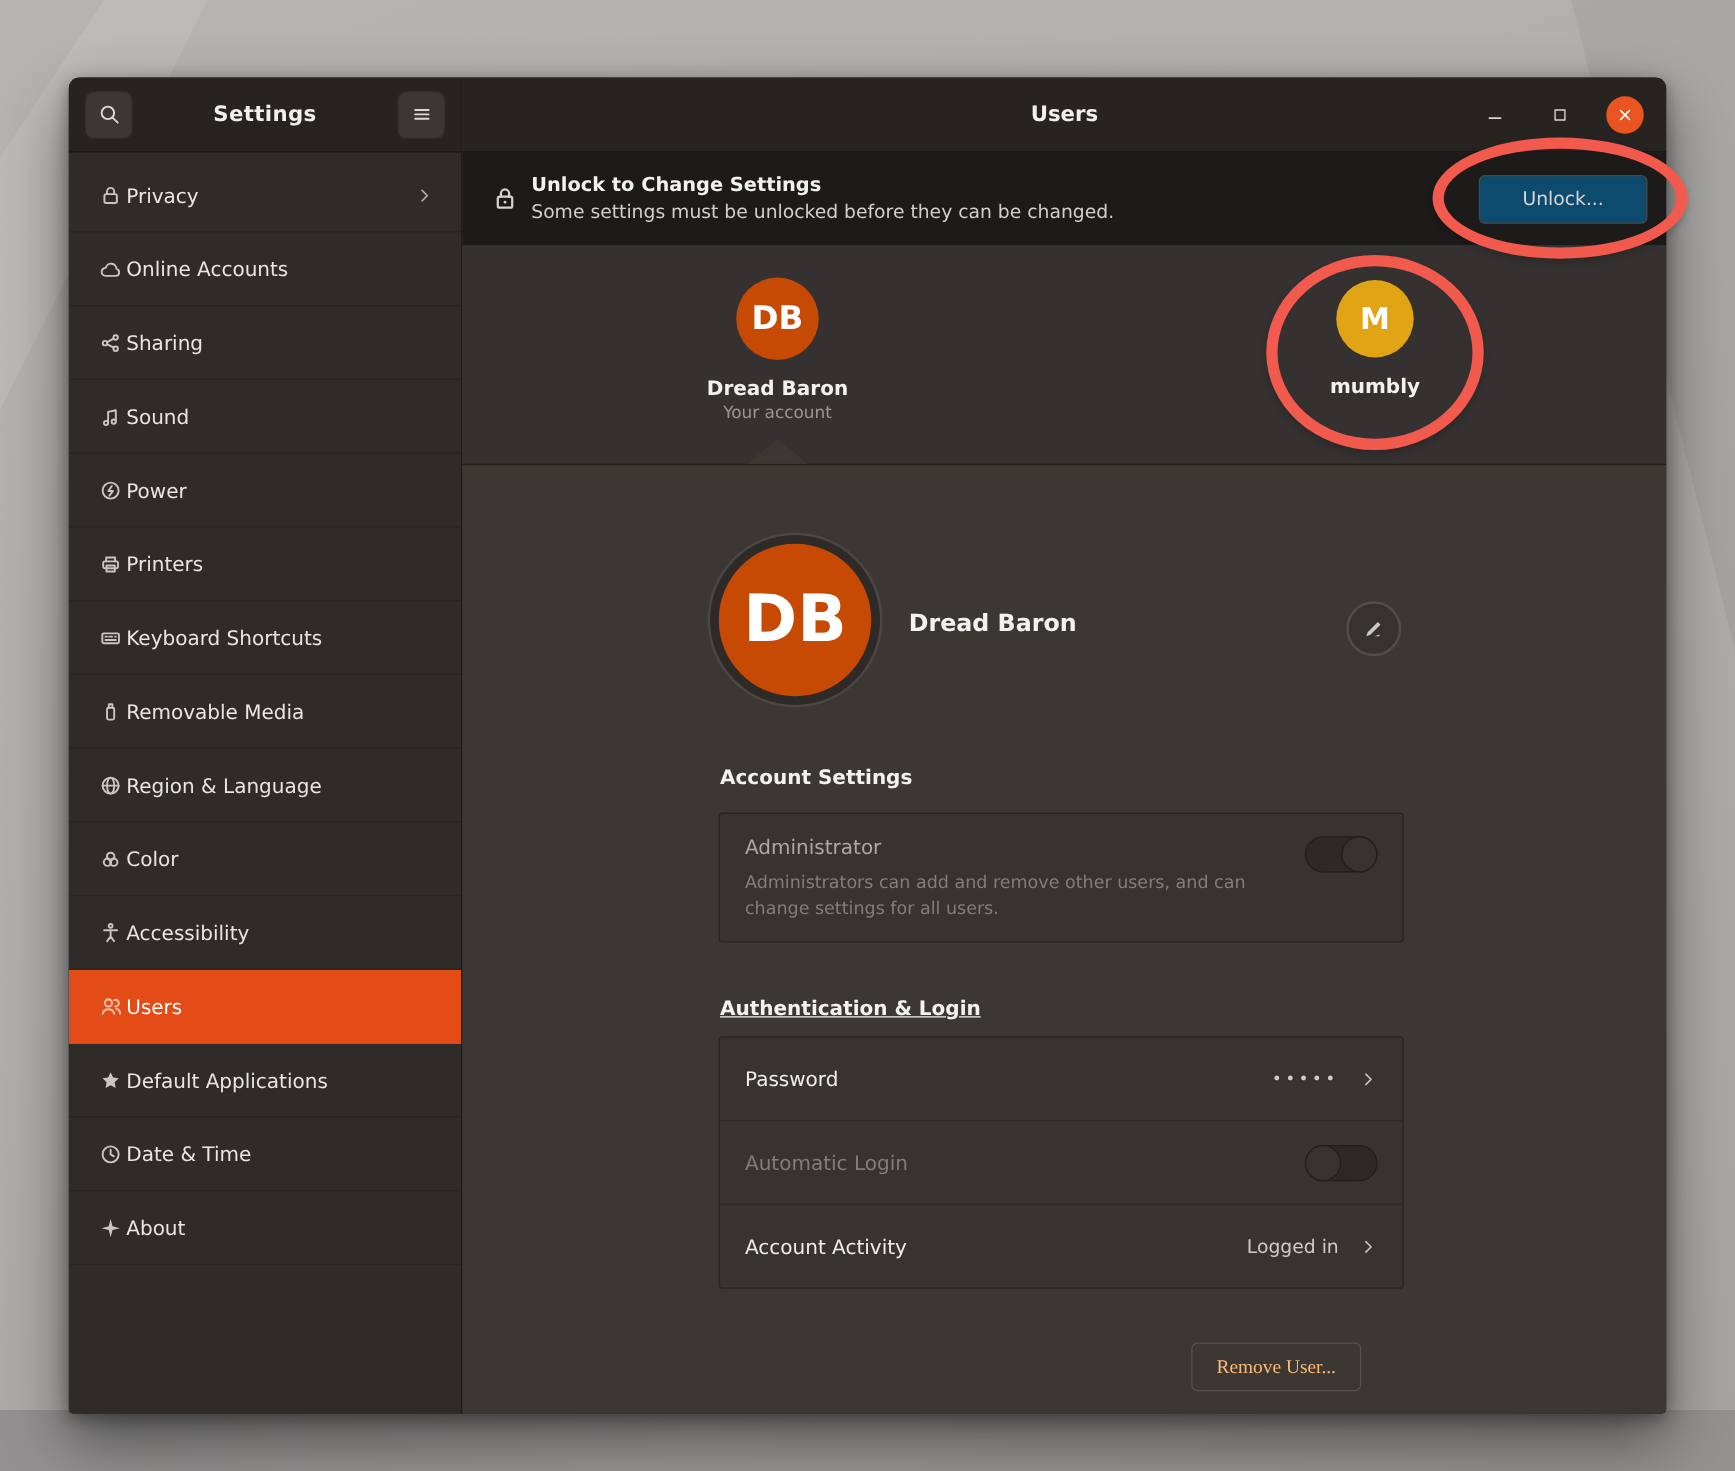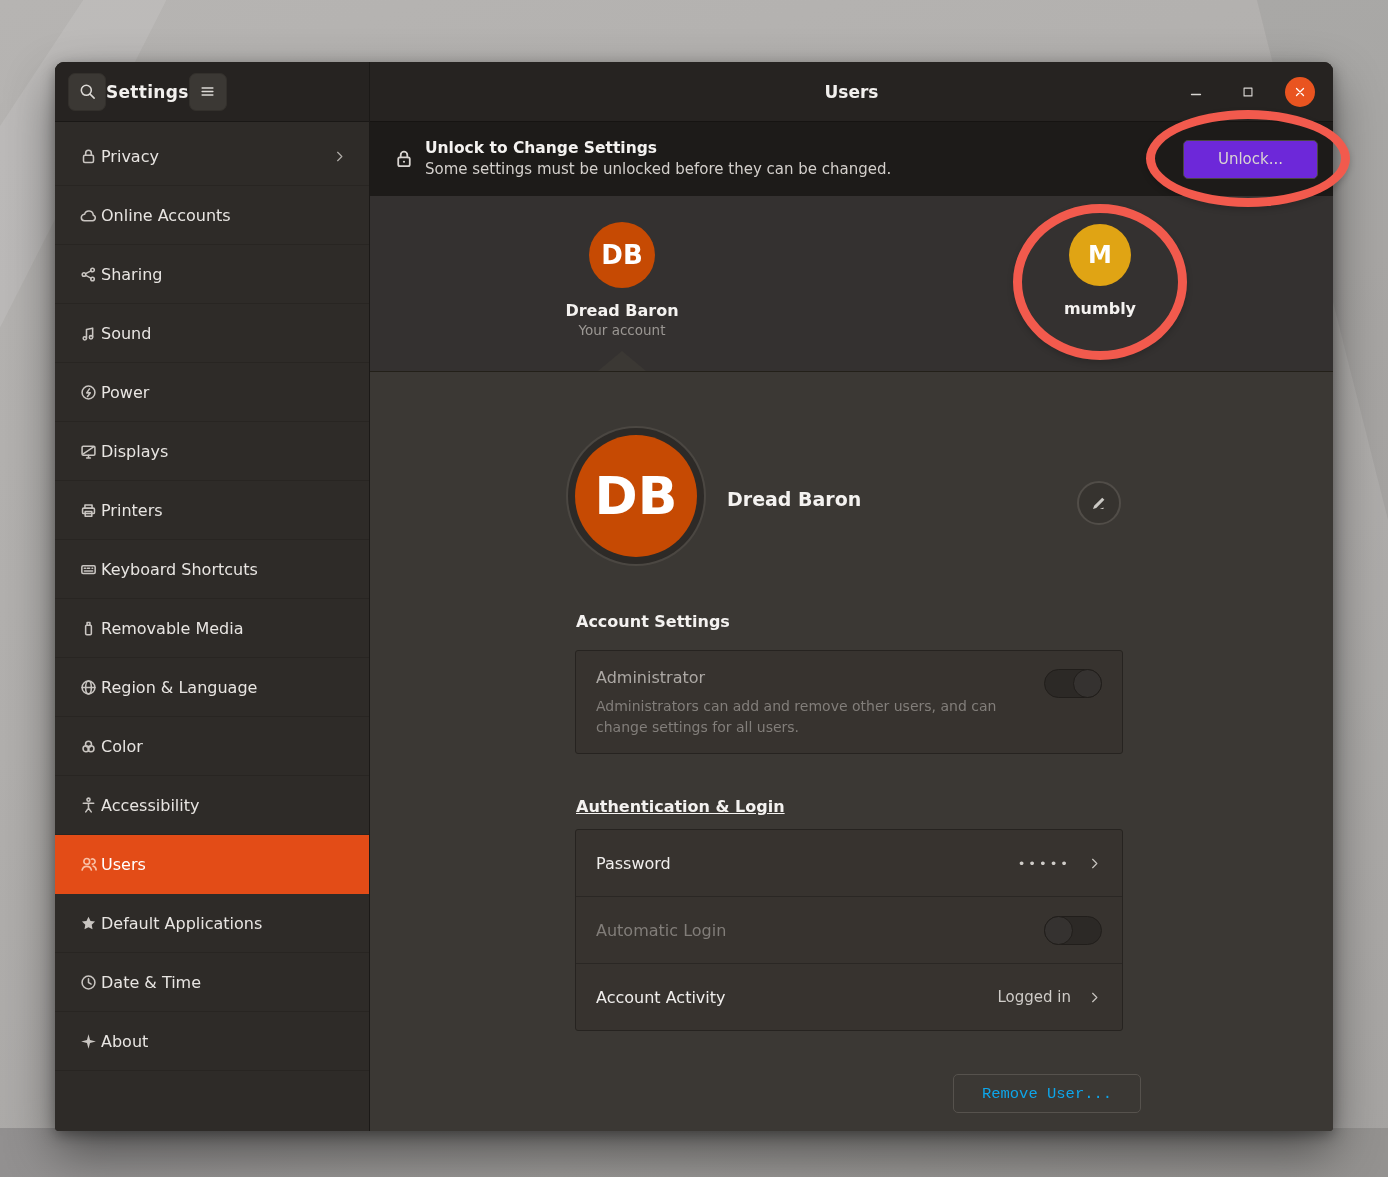--- a/index.html
+++ b/index.html
@@ -32,21 +32,21 @@
     position:absolute; left:55px; top:62px; width:1278px; height:1069px;
     border-radius:9px 9px 4px 4px;
     box-shadow:0 22px 50px rgba(0,0,0,.45), 0 4px 14px rgba(0,0,0,.35);
     display:flex; overflow:hidden;
     background:#2e2b28;
   }
 
   
   .sidebar { width:315px; flex:none; background:#2e2b28; border-right:1px solid #1b1917; display:flex; flex-direction:column; }
   .sb-header { height:60px; flex:none; background:#262321; border-bottom:1px solid #1a1816;
-               display:flex; align-items:center; justify-content:flex-start; padding:0 13px; }
+               display:flex; align-items:center; justify-content:space-between; padding:0 13px; }
   .hdr-btn { width:38px; height:38px; border-radius:7px; background:#3b3834; border:1px solid #33302c;
              display:flex; align-items:center; justify-content:center; color:#dcd9d5; cursor:pointer; }
   .sb-title { font-weight:bold; font-size:17px; letter-spacing:.3px; color:#f2f0ee; }
 
   .sb-list { flex:1; overflow:hidden; padding-top:5px; }
   .sb-item { height:59px; display:flex; align-items:center; gap:2px; padding:0 22px 0 24px;
              border-bottom:1px solid #282522; font-size:16px; color:#e8e5e2; cursor:pointer; }
   .sb-item .icn { width:20px; height:20px; flex:none; color:#c9c5c1; display:flex; align-items:center; }
   .sb-item .lbl { flex:1; }
   .sb-item .chev { color:#b0aca8; }
@@ -62,21 +62,21 @@
   .wc-btn { width:30px; height:30px; display:flex; align-items:center; justify-content:center;
             color:#d8d5d2; cursor:pointer; }
   .wc-close { background:#e95420; border-radius:50%; color:#fff; }
 
   
   .banner { height:74px; flex:none; background:#1d1b19; display:flex; align-items:center; padding:0 15px 0 23px; gap:10px; }
   .banner .lock { color:#d8d4d0; flex:none; }
   .banner-text { flex:1; line-height:1.45; }
   .banner-title { font-weight:bold; font-size:15.5px; color:#f4f2f0; }
   .banner-sub { font-size:15px; color:#d3cfcb; }
-  .unlock-btn { width:135px; height:39px; background:#6d28d9; border:1px solid #4b4743; border-radius:5px;
+  .unlock-btn { width:135px; height:39px; background:#0c4a6e; border:1px solid #4b4743; border-radius:5px;
                 color:#dad6d2; font-size:15px; display:flex; align-items:center; justify-content:center; cursor:pointer; }
 
   
   .userstrip { height:176px; flex:none; background:#343130; border-bottom:1px solid #232019; position:relative; }
   .chip { position:absolute; top:26px; width:200px; text-align:center; cursor:pointer; }
   .chip-avatar { width:66px; height:66px; border-radius:50%; margin:0 auto;
                  display:flex; align-items:center; justify-content:center;
                  font-size:26px; font-weight:bold; color:#fff; }
   .chip-name { margin-top:13px; font-size:16px; font-weight:bold; color:#f4f2f0; }
   .chip-sub { margin-top:2px; font-size:13.5px; color:#9b9793; }
@@ -113,23 +113,23 @@
 
   .auth-box { top:457px; height:202px; display:flex; flex-direction:column; }
   .auth-row { flex:1; display:flex; align-items:center; padding:0 20px; border-bottom:1px solid #2a2724; cursor:pointer; }
   .auth-row:last-child { border-bottom:none; }
   .auth-row .rl { flex:1; font-size:16px; color:#f0eeec; }
   .auth-row.dim .rl { color:#817d79; }
   .auth-row .rv { font-size:15px; color:#cfccc8; margin-right:16px; }
   .auth-row .rv.dots { font-size:13px; letter-spacing:3px; }
   .auth-row .chev { color:#c6c2be; }
 
-  .remove-btn { position:absolute; left:583px; top:702px; width:188px; height:39px;
+  .remove-btn { position:absolute; left:583px; top:702px; width:136px; height:39px;
                 background:transparent; border:1px solid #56524d; border-radius:5px;
-                color:#0ea5e9; font-size:15.5px; font-family:Liberation Mono, monospace; cursor:pointer; }
+                color:#fdba74; font-size:15.5px; font-family:Liberation Serif, serif; cursor:pointer; }
 
   
   .annot { position:absolute; border-radius:50%; pointer-events:none; z-index:50;
            box-shadow:0 3px 6px rgba(0,0,0,.18); }
   .annot-1 { left:1146px; top:110px; width:204px; height:97px; border:9px solid #f25a4d; }
   .annot-2 { left:1013px; top:204px; width:174px; height:156px; border:9px solid #f25a4d; }
 
   svg { display:block; }
 </style>
 </head>
@@ -207,29 +207,20 @@
           <span class="lbl">Sound</span>
         </div>
         <div class="sb-item">
           <span class="icn">
             <svg width="19" height="19" viewBox="0 0 16 16" stroke="currentColor" fill="none" stroke-width="1.3" stroke-linecap="round" stroke-linejoin="round">
               <circle cx="8" cy="8" r="5.4"></circle>
               <path d="M8.8 4.9L6.5 8.3h3L7.2 11.4"></path>
             </svg>
           </span>
           <span class="lbl">Power</span>
-        </div>
-        <div class="sb-item">
-          <span class="icn">
-            <svg width="19" height="19" viewBox="0 0 16 16" stroke="currentColor" fill="none" stroke-width="1.3" stroke-linecap="round" stroke-linejoin="round">
-              <rect x="2.6" y="3.6" width="10.8" height="7.6" rx="1"></rect>
-              <path d="M3.6 10L12 4.4M6.4 13.4h3.2M8 11.2v2.2"></path>
-            </svg>
-          </span>
-          <span class="lbl">Displays</span>
         </div>
         <div class="sb-item">
           <span class="icn">
             <svg width="19" height="19" viewBox="0 0 16 16" stroke="currentColor" fill="none" stroke-width="1.3" stroke-linecap="round" stroke-linejoin="round">
               <path d="M5 6V3.4h6V6"></path>
               <rect x="3" y="6" width="10" height="4.6" rx="1"></rect>
               <rect x="5.2" y="8.8" width="5.6" height="4"></rect>
             </svg>
           </span>
           <span class="lbl">Printers</span>

